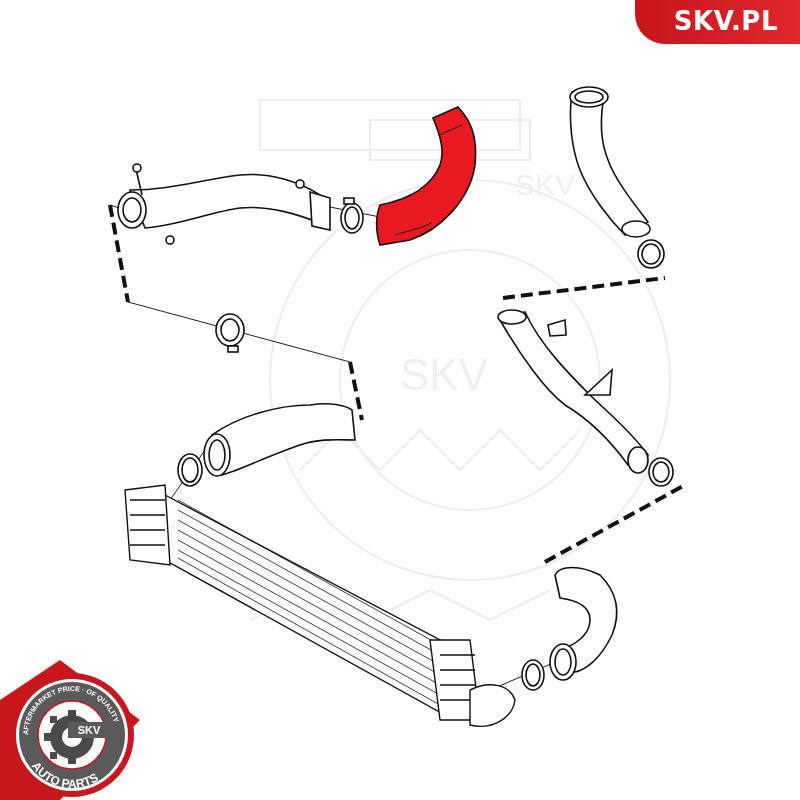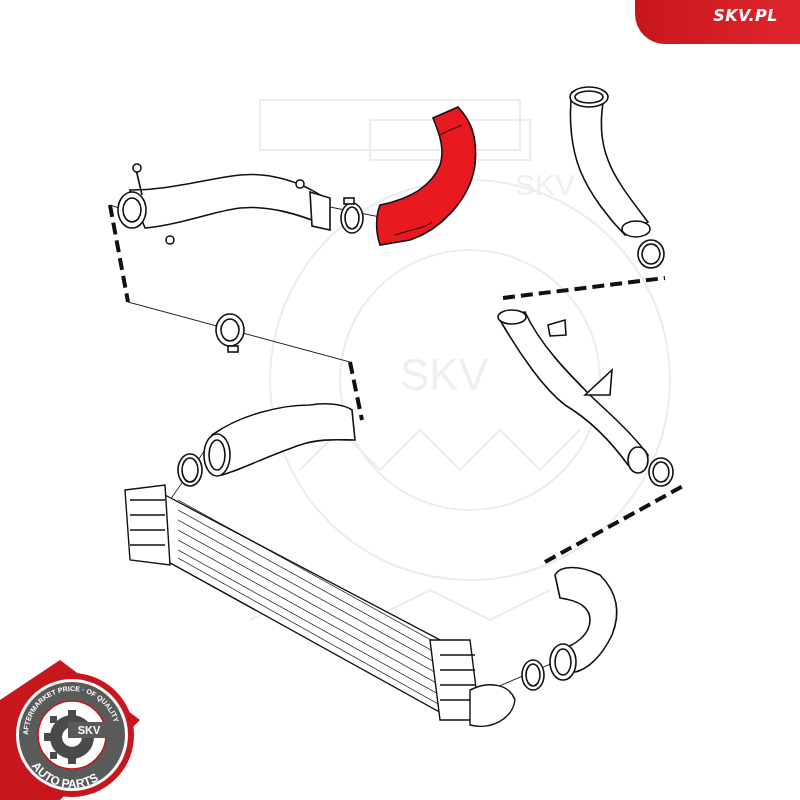--- a/index.html
+++ b/index.html
@@ -1,19 +1,19 @@
 <!DOCTYPE html>
 <html><head>
   <meta charset="utf-8">
   <style>
     html, body { margin: 0; padding: 0; background: #ffffff; }
     body { width: 800px; height: 800px; position: relative; overflow: hidden; font-family: "Liberation Sans", sans-serif; }
     #stage { position: absolute; left: 0; top: 0; width: 800px; height: 800px; }
     .brand-corner { position: absolute; right: 0; top: 0; width: 165px; height: 44px; background: linear-gradient(90deg,#c8161d,#e0262c); border-bottom-left-radius: 30px; }
-    .brand-text { position: absolute; right: 22px; top: 6px; color: #ffffff; font-weight: bold; font-style: italic; font-size: 16px; letter-spacing: 0.5px; font-family: "DejaVu Sans", sans-serif; }
+    .brand-text { position: absolute; right: 22px; top: 6px; color: #ffffff; font-weight: bold; font-size: 26px; letter-spacing: 0.5px; font-family: "DejaVu Sans", sans-serif; }
     .badge-wrap { position: absolute; left: 0; top: 640px; width: 160px; height: 160px; }
     .badge-text { font-family: "Liberation Sans", sans-serif; font-weight: bold; }
   </style>
 </head>
 <body>
 
 <div id="stage">
   <svg width="800" height="800" viewBox="0 0 800 800" xmlns="http://www.w3.org/2000/svg">
 
     <g stroke="#ececec" stroke-width="2" fill="none">

